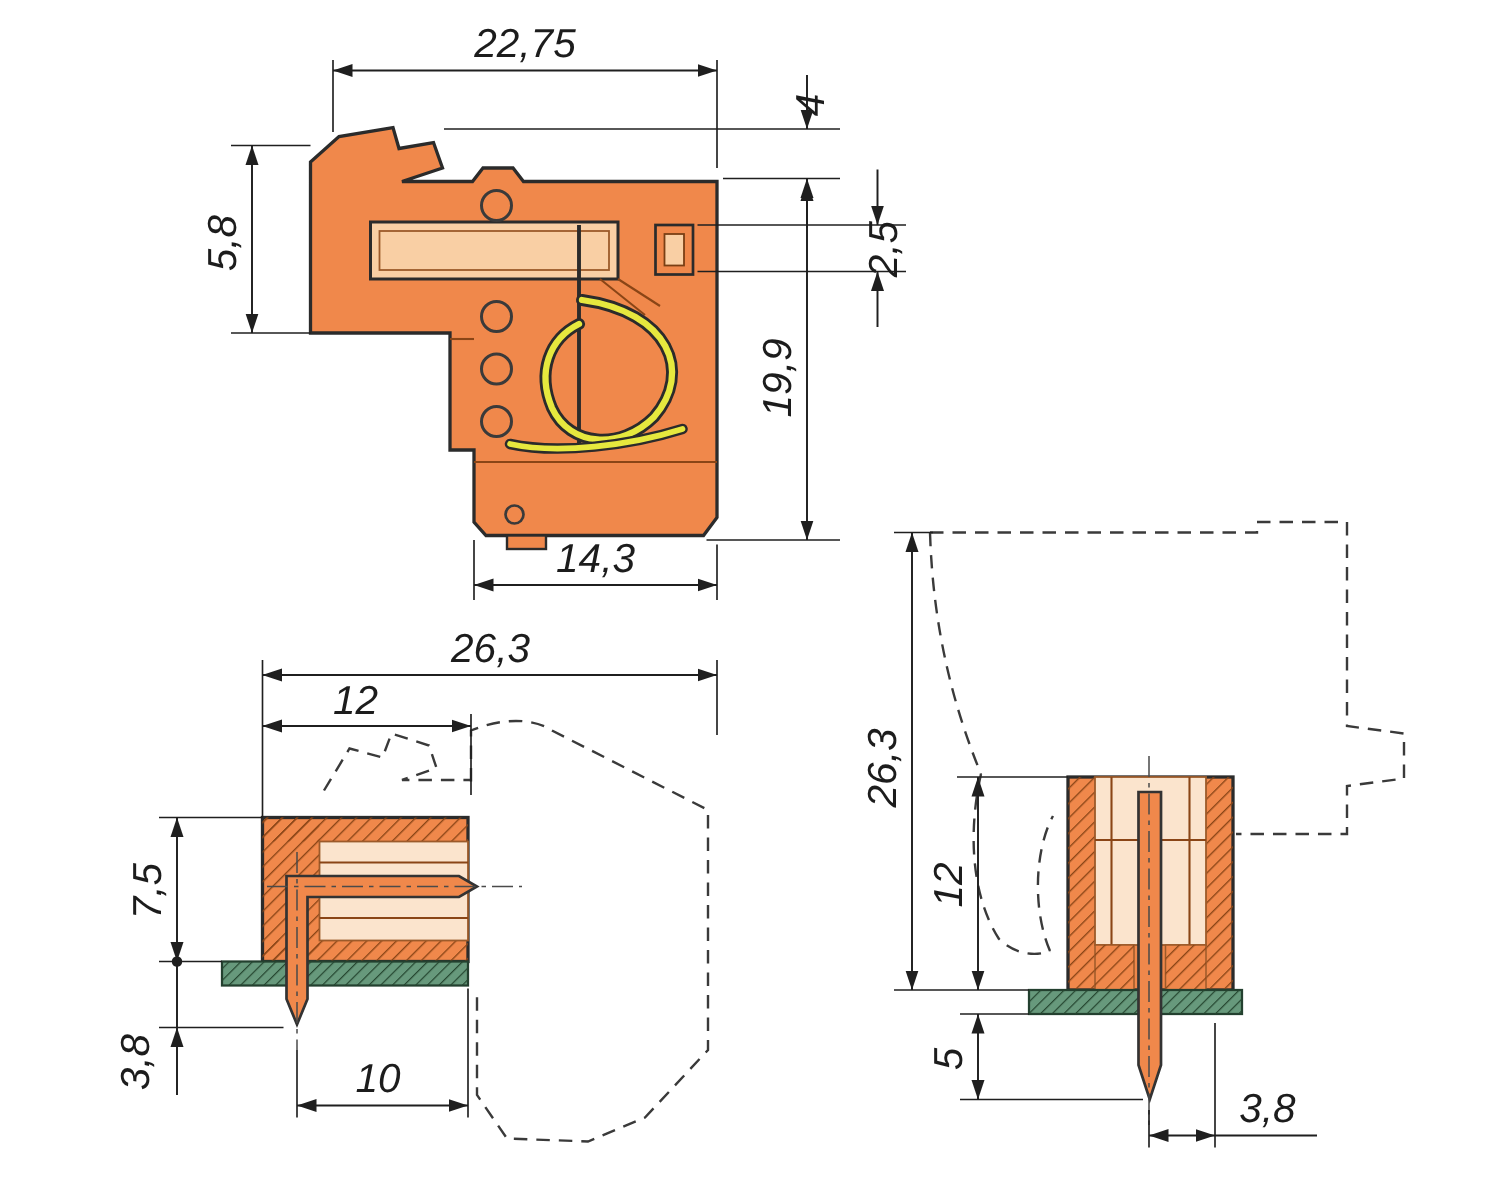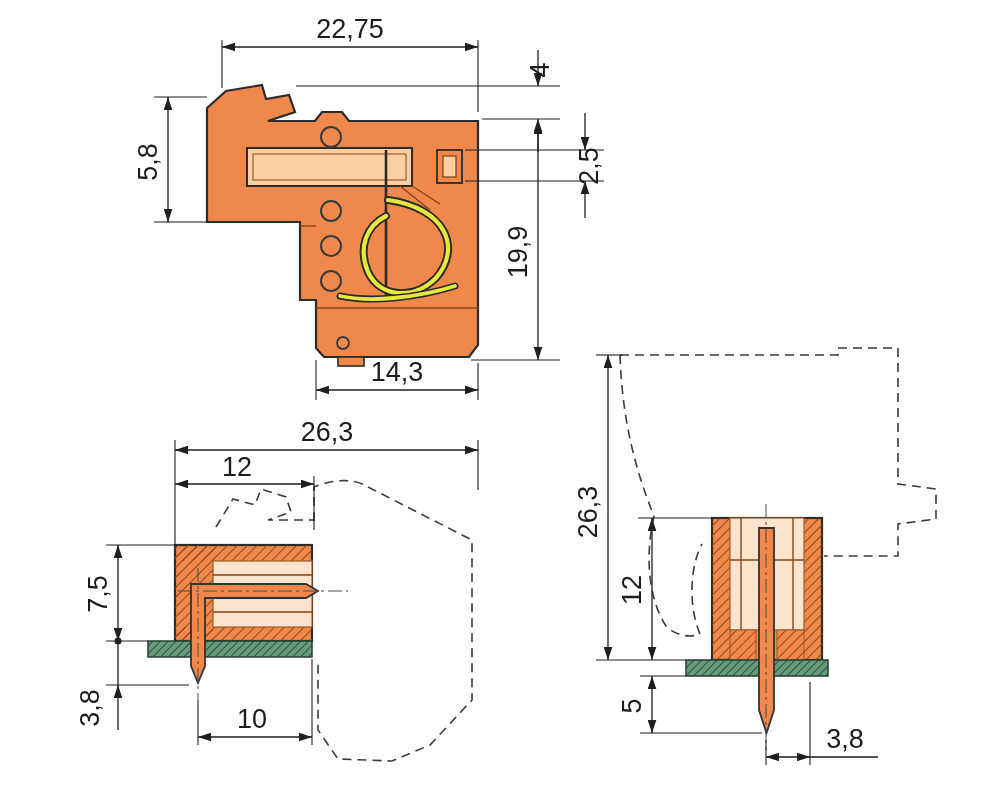--- a/index.html
+++ b/index.html
@@ -2,20 +2,21 @@
 <html><head>
 <meta charset="utf-8">
 <style>
   html,body{margin:0;padding:0;background:#ffffff;}
   #canvas{
     position:relative;
     width:1000px;height:801px;
     background:#ffffff;
     font-family:"Liberation Sans", sans-serif;
     overflow:hidden;
+    font-style:italic;
   }
   svg{display:block;}
   text{
     font-family:"Liberation Sans", sans-serif;
     font-size:27px;
     fill:#1c1c1c;
   }
   .dimline{stroke:#1f1f1f;stroke-width:1.3;fill:none;}
   .extline{stroke:#1f1f1f;stroke-width:1.1;fill:none;}
   .bodyline{stroke:#2b2b2b;stroke-width:2.2;}

